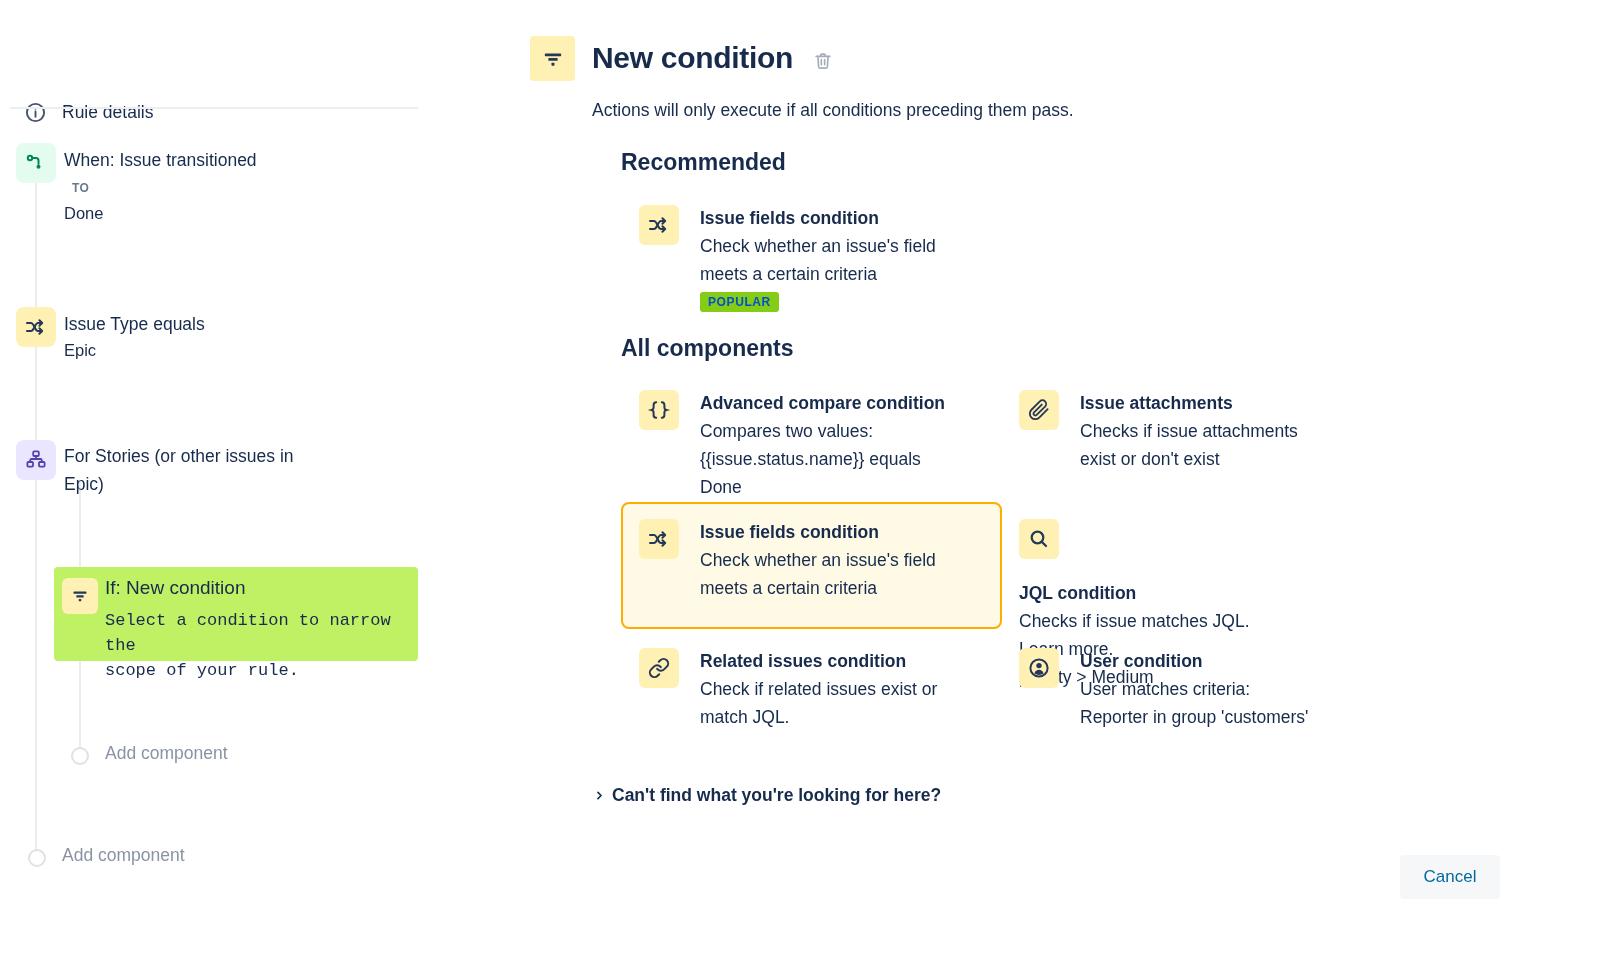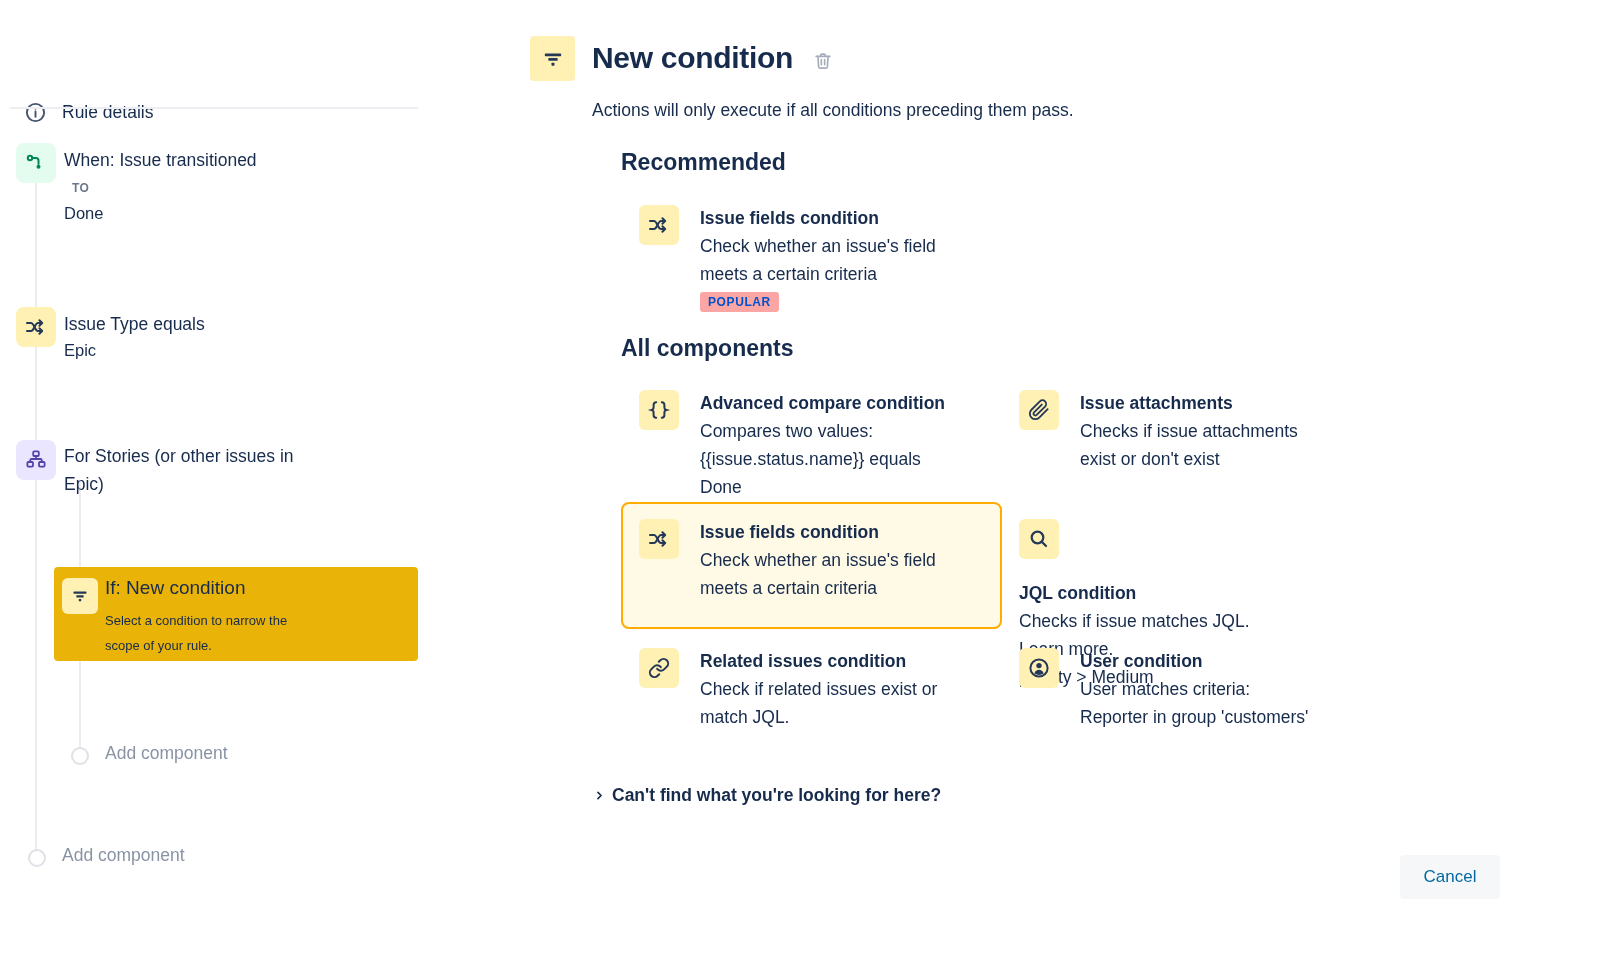--- a/index.html
+++ b/index.html
@@ -18,45 +18,45 @@
   .step{cursor:pointer;}
   .step-icon{position:absolute;width:40px;height:40px;border-radius:8px;display:flex;align-items:center;justify-content:center;}
   .step-title{position:absolute;font-size:17.5px;line-height:28px;}
   .meta-label{position:absolute;font-size:12px;font-weight:700;color:#6B778C;letter-spacing:.4px;}
   .meta-value{position:absolute;font-size:16.5px;}
 
   .step1{left:0;top:143px;width:418px;height:95px;}
   .step2{left:0;top:307px;width:418px;height:70px;}
   .step3{left:0;top:440px;width:418px;height:68px;}
 
-  .selected-step{left:54px;top:567px;width:364px;height:94px;background:#eab308;border-radius:4px;cursor:pointer;}
+  .selected-step{left:54px;top:567px;width:364px;height:94px;background:#bef264;border-radius:4px;cursor:pointer;}
   .sel-icon{position:absolute;left:8px;top:11px;width:36px;height:36px;border-radius:6px;background:#FFF0B3;display:flex;align-items:center;justify-content:center;}
   .sel-title{position:absolute;left:51px;top:10px;font-size:19px;}
-  .sel-desc{position:absolute;left:51px;top:41px;font-size:13px;line-height:25px;}
+  .sel-desc{position:absolute;left:51px;top:41px;font-size:17px;line-height:25px;font-family:Liberation Mono, monospace;}
 
   .add-row{cursor:pointer;}
   .add-circle{position:absolute;width:14px;height:14px;border:2px solid #DFE1E6;border-radius:50%;background:#fff;}
   .add-label{position:absolute;font-size:17.5px;color:#8993A4;}
   .branch-add{left:54px;top:740px;width:300px;height:32px;}
   .main-add{left:20px;top:842px;width:300px;height:32px;}
 
   
   .header-icon{left:530px;top:36px;width:45px;height:45px;border-radius:4px;background:#FFF0B3;display:flex;align-items:center;justify-content:center;}
   .page-title{left:592px;top:41px;font-size:30px;font-weight:600;letter-spacing:-.3px;}
   .delete-btn{left:812px;top:50px;width:22px;height:22px;cursor:pointer;background:none;border:none;padding:0;}
   .page-subtitle{left:592px;top:100px;font-size:17.5px;}
   .section-heading{font-size:23px;font-weight:700;}
   .rec-heading{left:621px;top:149px;}
   .all-heading{left:621px;top:335px;}
 
   .card{display:flex;gap:21px;width:362px;cursor:pointer;}
   .card-icon{flex:0 0 40px;width:40px;height:40px;border-radius:6px;background:#FFF0B3;display:flex;align-items:center;justify-content:center;}
   .card-title{font-size:17.5px;font-weight:700;line-height:26px;}
   .card-desc{font-size:17.5px;line-height:28px;margin-top:1px;}
-  .badge{display:inline-block;margin-top:4px;padding:3px 8px;background:#fca5a5;color:#0052CC;font-size:12px;font-weight:700;letter-spacing:.6px;border-radius:3px;}
+  .badge{display:inline-block;margin-top:4px;padding:3px 8px;background:#84cc16;color:#0052CC;font-size:12px;font-weight:700;letter-spacing:.6px;border-radius:3px;}
 
   .rec-card{left:639px;top:205px;}
   .highlight-box{left:621px;top:502px;width:381px;height:127px;background:#FFFAE6;border:2px solid #FFAB00;border-radius:8px;box-sizing:border-box;}
   .c-r1c1{left:639px;top:390px;}
   .c-r1c2{left:1019px;top:390px;}
   .c-r2c1{left:639px;top:519px;}
   .c-r2c2{left:1019px;top:519px;flex-direction:column;}
   .c-r3c1{left:639px;top:648px;}
   .c-r3c2{left:1019px;top:648px;}
 

